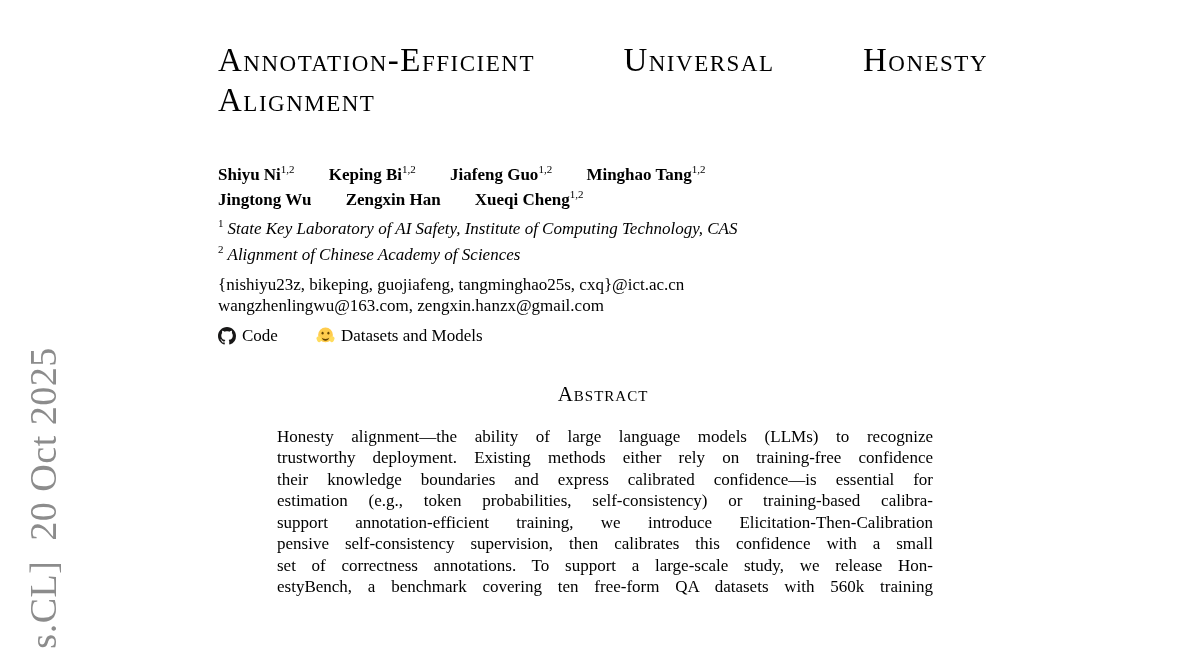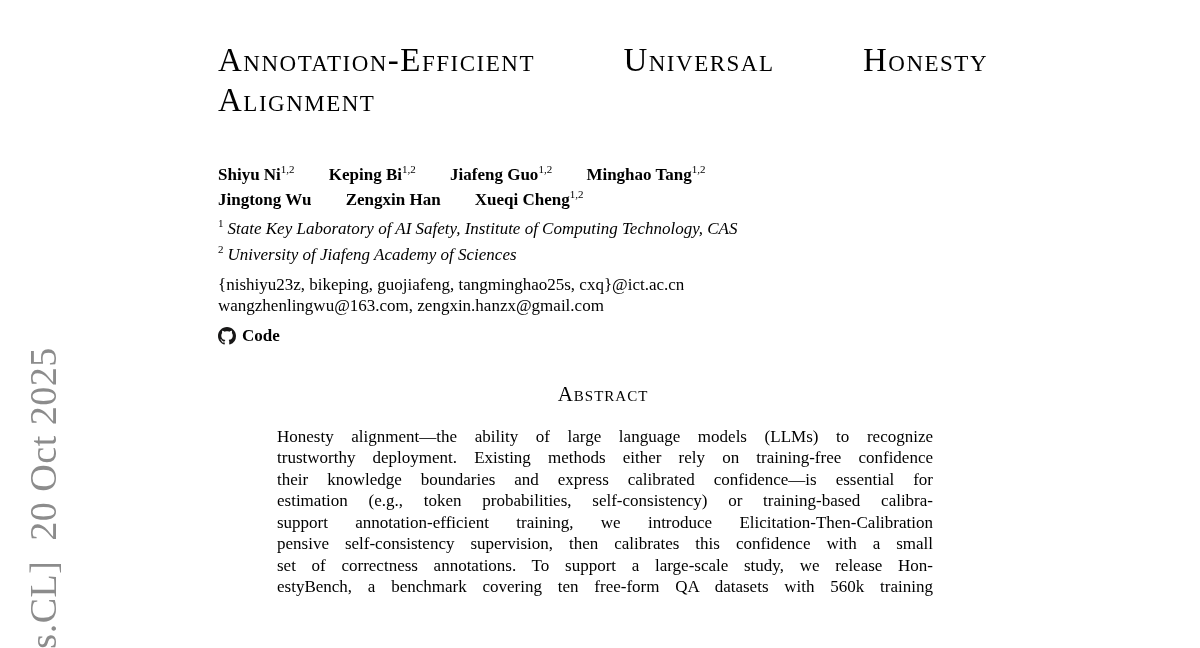--- a/index.html
+++ b/index.html
@@ -28,21 +28,21 @@
 
   .authors { margin-top:39px; font-size:17px; font-weight:bold; line-height:21px; }
   .author { margin-right:30px; white-space:nowrap; }
   sup { font-size:11px; font-weight:normal; }
 
   .affiliations { margin-top:3px; font-size:17px; line-height:21.5px; }
   .affil-text { margin-left:4px;font-style:italic; }
 
   .emails { margin-top:8px; font-size:17px; line-height:21.5px; }
 
-  .links-row { margin-top:9px; display:flex; align-items:center; font-size:17px; height:20px;font-weight:bold; }
+  .links-row { margin-top:9px; display:flex; align-items:center; font-size:17px; height:20px; }
   .link { display:inline-flex; align-items:center; gap:6px; color:#000; text-decoration:none; cursor:pointer; }
   .link-code { margin-right:38px; }
   .icon { display:inline-flex; align-items:center; }
 
   .abstract-heading {
     margin-top:36px; text-align:center;
     font-variant:small-caps; font-size:21px; letter-spacing:1px;
   }
   .abstract-body {
     margin-top:19px; margin-left:59px; width:656px;
@@ -88,36 +88,49 @@
           <span class="author"><span>Zengxin Han</span><sup></sup></span>
         
           <span class="author"><span>Xueqi Cheng</span><sup>1,2</sup></span>
         </div>
     </div>
 
     <div class="affiliations">
 
         <div><sup>1</sup><span class="affil-text">State Key Laboratory of AI Safety, Institute of Computing Technology, CAS</span></div>
 
-        <div><sup>2</sup><span class="affil-text">University of Jiafeng Academy of Sciences</span></div>
+        <div><sup>2</sup><span class="affil-text">Alignment of Chinese Academy of Sciences</span></div>
       </div>
 
     <div class="emails">
       <div>{nishiyu23z, bikeping, guojiafeng, tangminghao25s, cxq}@ict.ac.cn</div>
       <div>wangzhenlingwu@163.com, zengxin.hanzx@gmail.com</div>
     </div>
 
     <div class="links-row">
       <span class="link link-code">
         <span class="icon">
           <svg width="18" height="18" viewBox="0 0 16 16" aria-hidden="true">
             <path fill="#181717" d="M8 0C3.58 0 0 3.58 0 8c0 3.54 2.29 6.53 5.47 7.59.4.07.55-.17.55-.38 0-.19-.01-.82-.01-1.49-2.01.37-2.53-.49-2.69-.94-.09-.23-.48-.94-.82-1.13-.28-.15-.68-.52-.01-.53.63-.01 1.08.58 1.23.82.72 1.21 1.87.87 2.33.66.07-.52.28-.87.51-1.07-1.78-.2-3.64-.89-3.64-3.95 0-.87.31-1.59.82-2.15-.08-.2-.36-1.02.08-2.12 0 0 .67-.21 2.2.82.64-.18 1.32-.27 2-.27s1.36.09 2 .27c1.53-1.04 2.2-.82 2.2-.82.44 1.1.16 1.92.08 2.12.51.56.82 1.27.82 2.15 0 3.07-1.87 3.75-3.65 3.95.29.25.54.73.54 1.48 0 1.07-.01 1.93-.01 2.2 0 .21.15.46.55.38A8.01 8.01 0 0 0 16 8c0-4.42-3.58-8-8-8z"></path>
           </svg>
         </span>
         <span>Code</span>
+      </span>
+      <span class="link">
+        <span class="icon">
+          <svg width="19" height="19" viewBox="0 0 36 36" aria-hidden="true">
+            <circle cx="18" cy="17" r="14" fill="#FFCC4D"></circle>
+            <ellipse cx="12.5" cy="13.5" rx="2" ry="2.6" fill="#664500"></ellipse>
+            <ellipse cx="23.5" cy="13.5" rx="2" ry="2.6" fill="#664500"></ellipse>
+            <path d="M18 24.5c-3.8 0-6.4-1.7-7-2.3.9 3.5 3.6 5.6 7 5.6s6.1-2.1 7-5.6c-.6.6-3.2 2.3-7 2.3z" fill="#664500"></path>
+            <rect x="1.5" y="19.5" width="8.5" height="11" rx="4" fill="#FFDC5D" transform="rotate(-22 5.75 25)"></rect>
+            <rect x="26" y="19.5" width="8.5" height="11" rx="4" fill="#FFDC5D" transform="rotate(22 30.25 25)"></rect>
+          </svg>
+        </span>
+        <span>Datasets and Models</span>
       </span>
     </div>
 
     <div class="abstract">
       <div class="abstract-heading">Abstract</div>
       <div class="abstract-body">
 
           <div class="abs-line">Honesty alignment—the ability of large language models (LLMs) to recognize</div>
 
           <div class="abs-line">trustworthy deployment. Existing methods either rely on training-free confidence</div>

